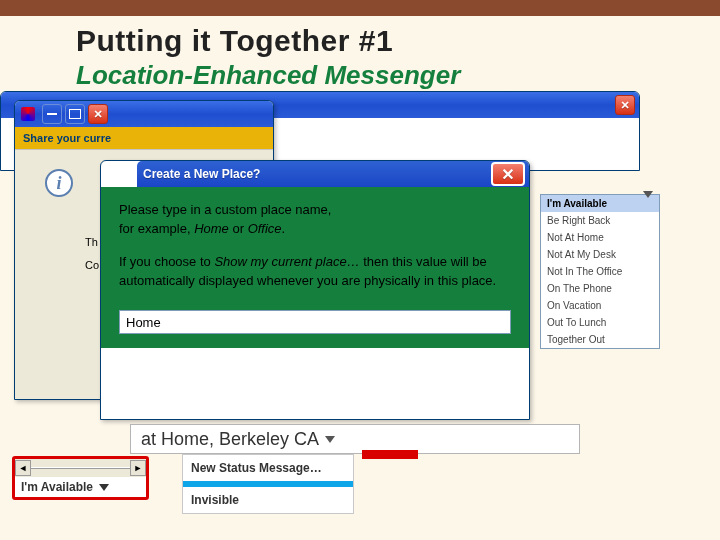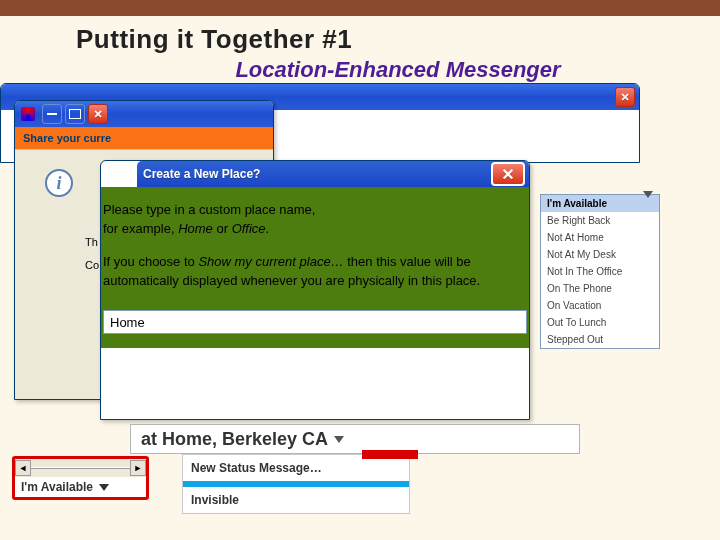--- a/index.html
+++ b/index.html
@@ -7,27 +7,27 @@
     width: 720px; height: 540px;
     background: #fdf7ea;
     font-family: Tahoma, Verdana, sans-serif;
     font-size: 11px;
     overflow: hidden;
     position: relative;
   }
   .topbar { background: #8a4a2e; height: 16px; border-top: 4px solid #8a4a2e; }
   .slide-title {
     font-family: Verdana, sans-serif;
-    font-size: 26px; font-weight: bold;
+    font-size: 30px; font-weight: bold;
     color: #222; padding: 8px 0 0 76px; letter-spacing: 0.5px;
   }
   .slide-subtitle {
     font-family: Verdana, sans-serif;
-    font-style: italic; font-size: 22px; font-weight: bold;
-    color: #4c1d95; padding: 2px 0 0 76px; text-align: center;
+    font-style: italic; font-size: 26px; font-weight: bold;
+    color: #15803d; padding: 2px 0 0 76px;
   }
 
   
   .win { position: absolute; background: #ece9d8; border: 1px solid #003c74; border-radius: 6px 6px 0 0; box-shadow: 2px 2px 4px rgba(0,0,0,.25); }
   .titlebar {
     height: 26px;
     background: linear-gradient(#3a6ee6, #1f4fd0 50%, #2a5ad6);
     border-radius: 5px 5px 0 0;
     display: flex; align-items: center;
     padding: 0 4px 0 6px;
@@ -37,21 +37,21 @@
   .titlebar .title-text { flex: 1; overflow: hidden; white-space: nowrap; text-overflow: ellipsis; }
   .tbtn { width: 20px; height: 20px; margin-left: 3px; border: 1px solid #6b8cd6; border-radius: 3px; display:flex; align-items:center; justify-content:center; font-size:11px; color:#fff; }
   .tbtn.min::before { content:""; width:10px; height:2px; background:#fff; }
   .tbtn.max::before { content:""; width:10px; height:8px; border:1px solid #fff; }
   .tbtn.close { background: linear-gradient(#f48070,#d73015); border-color:#b02a18; }
 
   
   .w1 { left: 14px; top: 100px; width: 260px; height: 300px; }
   .java-icon { width:14px;height:14px;margin-right:4px;
     background: conic-gradient(#f00,#00f,#f00); border-radius:2px; }
-  .w1 .menu { background:#f97316; padding:5px 8px; font-size:11px; font-weight:bold; color:#003c74; border-bottom:1px solid #c5c5c5; }
+  .w1 .menu { background:#eab308; padding:5px 8px; font-size:11px; font-weight:bold; color:#003c74; border-bottom:1px solid #c5c5c5; }
   .w1 .info-icon {
     position:absolute; left:30px; top:68px;
     width:28px; height:28px; border:2px solid #5a7fb0; border-radius:50%;
     display:flex; align-items:center; justify-content:center;
     font-family:Georgia,serif; font-style:italic; font-weight:bold; color:#5a7fb0; font-size:18px; background:#fff;
   }
   .w1 .body { padding: 85px 10px 10px 70px; font-size:11px; color:#000; line-height:1.35; background:#ece9d8; height:calc(100% - 26px - 24px);}
   .w1 .body p { margin-bottom:8px; }
 
   
@@ -61,34 +61,34 @@
   
   .w2 { left: 100px; top: 160px; width: 430px; height: 260px; background:#fff; }
   .w2 .titlebar { background: linear-gradient(#2f61d2,#1a46c6); margin-left: 36px; }
   .w2 .closebig {
     width:34px; height:24px; margin-left:auto;
     background: linear-gradient(#f48070,#d73015);
     border:2px solid #fff; border-radius:4px;
     color:#fff; font-weight:bold; font-size:16px;
     display:flex; align-items:center; justify-content:center;
   }
-  .w2 .body { padding: 14px 2px; font-size:13px; color:#000; line-height:1.45; background:#4d7c0f; }
+  .w2 .body { padding: 14px 18px; font-size:13px; color:#000; line-height:1.45; background:#15803d; }
   .w2 .body p { margin-bottom:14px; }
   .w2 em { font-style: italic; }
   .w2 input[type=text] {
     width: 100%; height: 24px; padding: 2px 6px;
     border: 1px solid #7f9db9; font-size:13px; margin-top:6px;
   }
 
   
   .loc-label {
     position:absolute; left:130px; top:424px; width:450px; height:30px;
     background:#fff; border:1px solid #b5b5b5;
     display:flex; align-items:center; padding:1px 10px;
-    font-size:18px; font-weight:bold; color:#333;
+    font-size:18px; font-weight:normal; color:#333;
   }
   .tri-down { margin-left:6px; width:0;height:0; border-left:5px solid transparent; border-right:5px solid transparent; border-top:7px solid #555; }
 
   
   .status-list {
     position:absolute; left:540px; top:194px; width:120px;
     background:#fff; border:1px solid #7f9db9; font-size:10px;
   }
   .status-list .item { padding:3px 6px; color:#444; cursor:default; white-space:nowrap;}
   .status-list .item.selected { background:#bcd2f0; color:#000; font-weight:bold; display:flex; align-items:center; }
@@ -101,21 +101,21 @@
     background:#fff; display:flex; flex-direction:column;
   }
   .picker .scroll { height:18px; background:#ece9d8; display:flex; align-items:center; }
   .picker .scroll .arrL, .picker .scroll .arrR { width:16px;height:16px; border:1px solid #9b9b9b; background:#e9e6d7; display:flex;align-items:center;justify-content:center; font-size:9px;}
   .picker .scroll .track { flex:1; background:#d7d4c4; border-top:1px solid #fff;border-bottom:1px solid #9b9b9b; }
   .picker .sel { flex:1; display:flex; align-items:center; padding:0 6px; font-size:12px; font-weight:bold; color:#333; }
   .picker .sel .tri-down { border-top-color:#333; }
 
   
   .extra {
-    position:absolute; left:182px; top:454px; width:228px;
+    position:absolute; left:182px; top:454px; width:172px;
     background:#fff; border:1px solid #c8c8c8;
   }
   .extra .eitem { padding:6px 8px; font-size:12px; font-weight:bold; color:#333; border-top:6px solid #0ea5e9; }
   .extra .eitem:first-child { border-top:none; }
 
   
   .red-bar { position:absolute; left:362px; top:450px; width:56px; height:9px; background:#d90000; }
 </style>
 </head>
 <body>
@@ -172,21 +172,21 @@
     <span>I'm Available</span>
     <span class="tri"><span class="tri-down"></span></span>
   </div>
   <div class="item">Be Right Back</div>
   <div class="item">Not At Home</div>
   <div class="item">Not At My Desk</div>
   <div class="item">Not In The Office</div>
   <div class="item">On The Phone</div>
   <div class="item">On Vacation</div>
   <div class="item">Out To Lunch</div>
-  <div class="item">Stepped Out</div>
+  <div class="item">Together Out</div>
 </div>
 
 <div class="loc-label">
   <span>at Home, Berkeley CA</span>
   <span class="tri-down"></span>
 </div>
 
 <div class="picker">
   <div class="scroll">
     <div class="arrL">◄</div>

